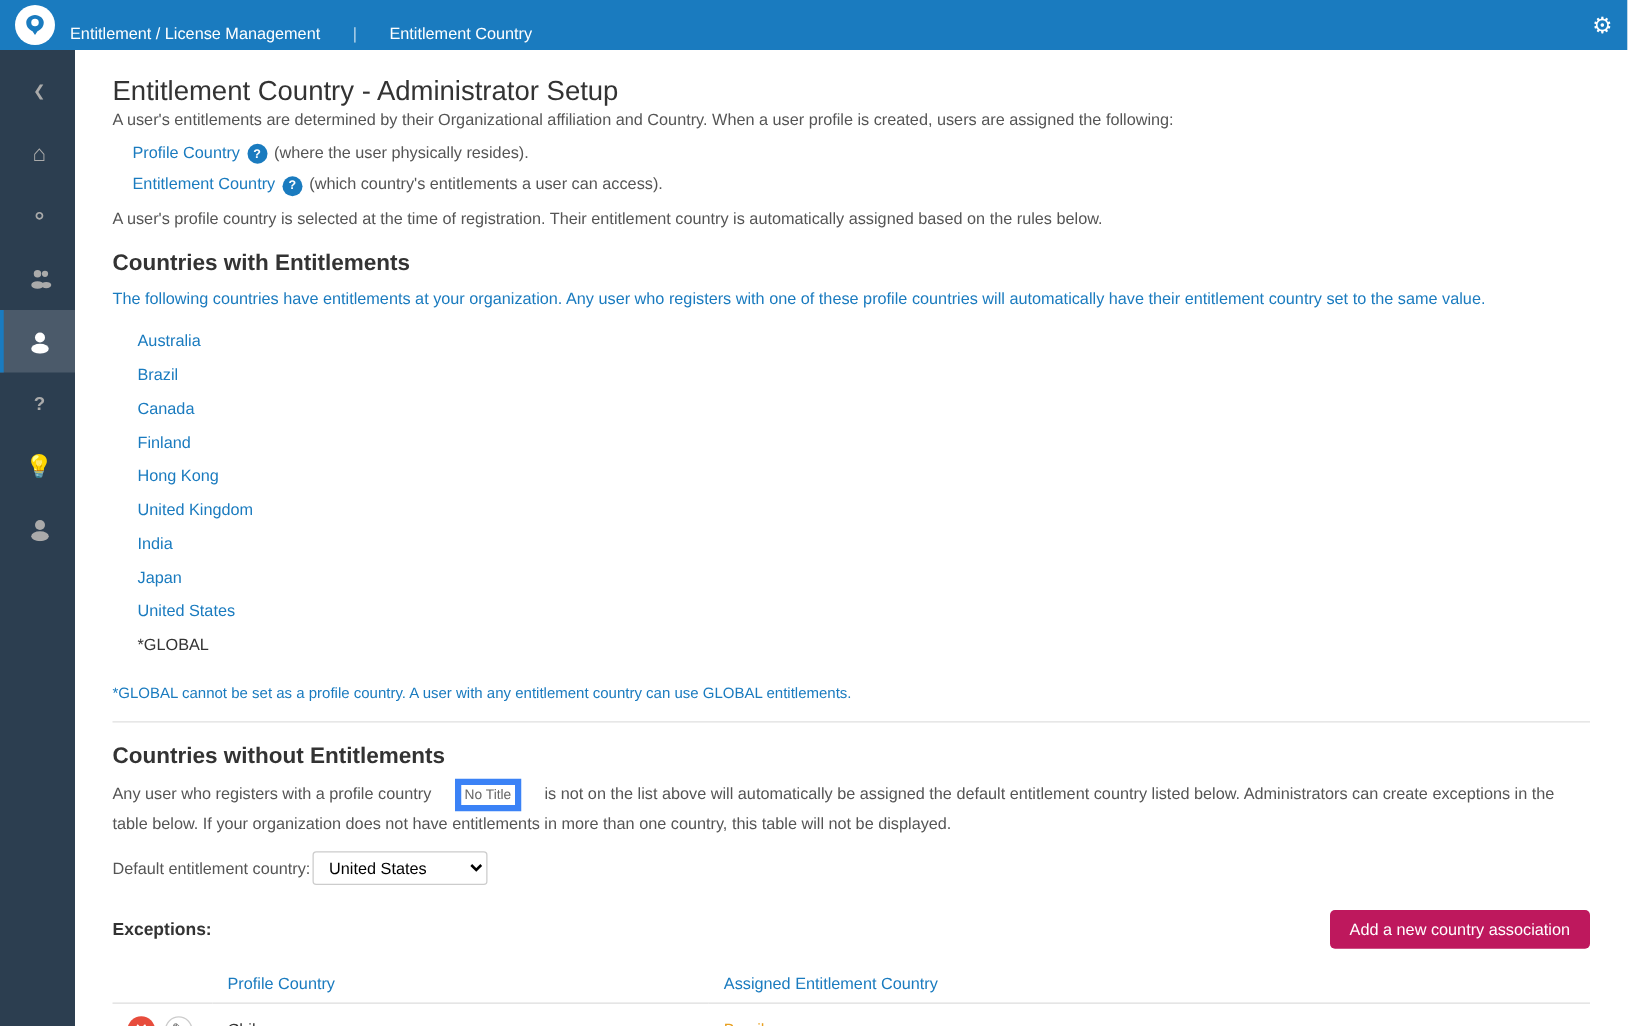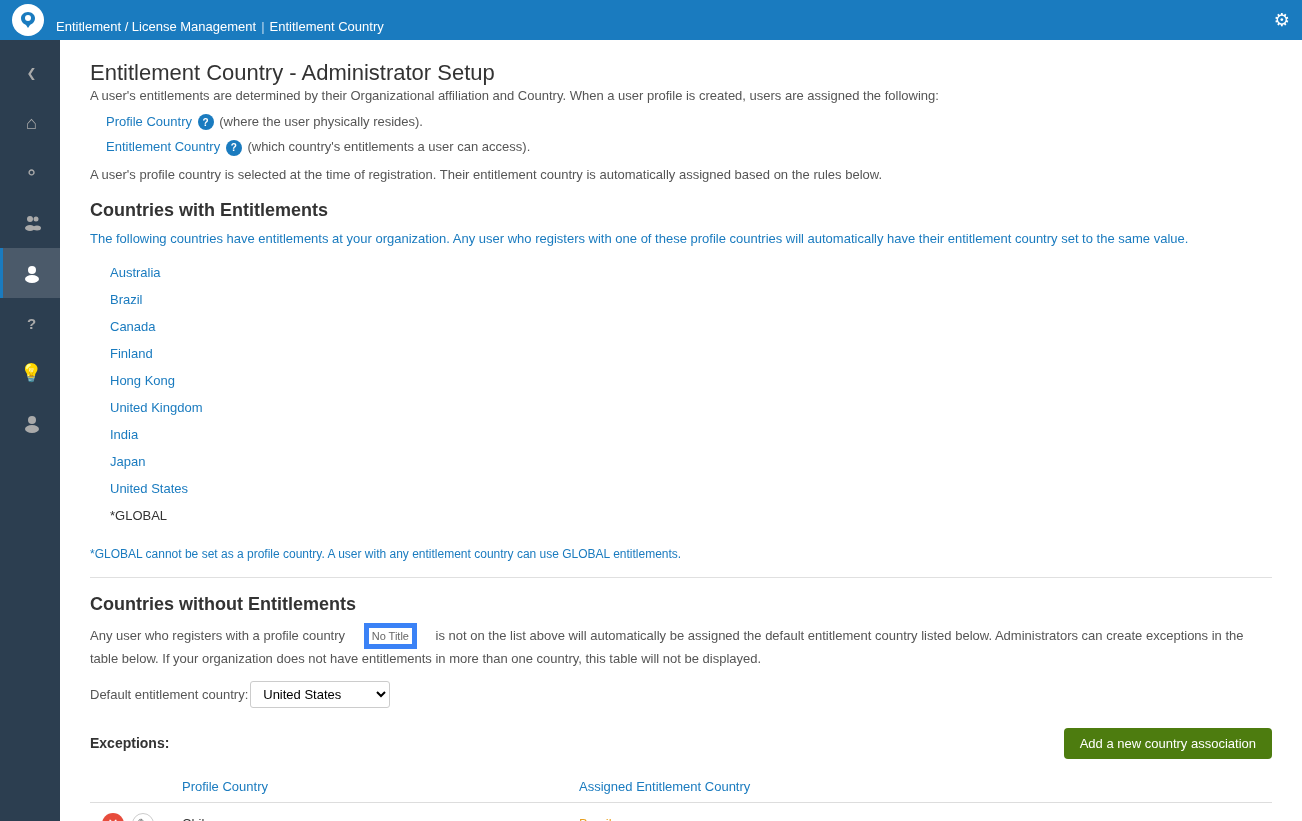--- a/index.html
+++ b/index.html
@@ -18,21 +18,21 @@
     .top-bar .logo {
       width: 32px; height: 32px;
       background: #fff;
       border-radius: 50%;
       display: flex; align-items: center; justify-content: center;
       margin-right: 12px;
       flex-shrink: 0;
     }
     .top-bar .logo svg { width: 20px; height: 20px; }
     .top-bar .breadcrumb {
-      display: flex; align-items: center; gap: 5px; font-size: 13px; flex: 1; margin-top: 13px;
+      display: flex; align-items: center; gap: 26px; font-size: 13px; flex: 1; margin-top: 13px;
     }
     .top-bar .breadcrumb a { color: white; text-decoration: none; }
     .top-bar .breadcrumb .sep { color: rgba(255,255,255,0.7); }
     .top-bar .gear { margin-left: auto; color: white; font-size: 18px; cursor: pointer; }
 
     
     .main-layout {
       display: flex;
       flex: 1;
       overflow: hidden;
@@ -132,21 +132,21 @@
       cursor: pointer;
       min-width: 140px;
     }
 
     .exceptions-header {
       display: flex; align-items: center; justify-content: space-between;
       margin-bottom: 12px;
     }
     .exceptions-title { font-size: 14px; font-weight: bold; color: #333; }
     .add-button {
-      background: #4d7c0f;
+      background: #be185d;
       color: white;
       border: none;
       padding: 8px 16px;
       border-radius: 4px;
       font-size: 13px;
       cursor: pointer;
     }
 
     .exceptions-table {
       width: 100%;

